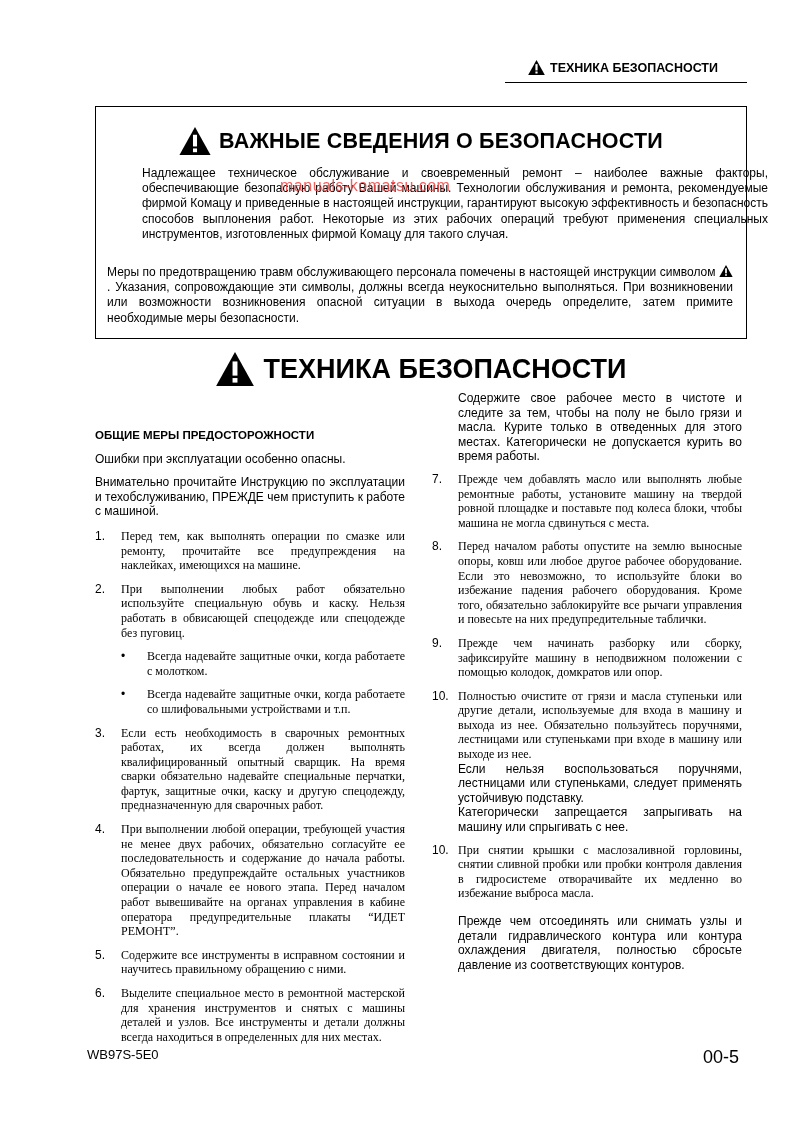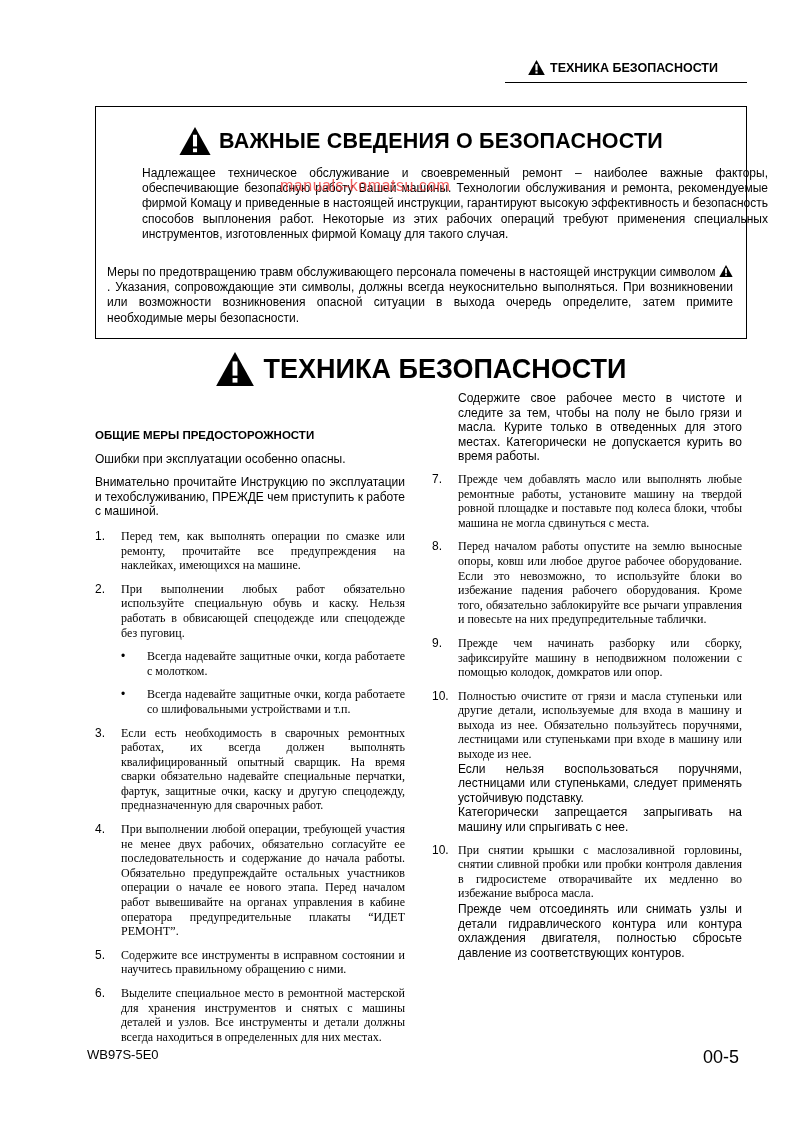--- a/index.html
+++ b/index.html
@@ -129,17 +129,17 @@
     <span class="num">10.</span>
     <span class="itxt">Полностью очистите от грязи и масла ступеньки или другие детали, используемые для входа в машину и выхода из нее. Обязательно пользуйтесь поручнями, лестницами или ступеньками при входе в машину или выходе из нее.</span>
   </div>
   <div class="sub">Если нельзя воспользоваться поручнями, лестницами или ступеньками, следует применять устойчивую подставку.</div>
   <div class="sub">Категорически запрещается запрыгивать на машину или спрыгивать с нее.</div>
 
   <div class="item" style="margin-top:8px">
     <span class="num">10.</span>
     <span class="itxt">При снятии крышки с маслозаливной горловины, снятии сливной пробки или пробки контроля давления  в гидросистеме отворачивайте их медленно во избежание выброса масла.</span>
   </div>
-  <div class="sub" style="margin-top:1px">Прежде чем отсоединять или снимать узлы и детали гидравлического контура или контура охлаждения двигателя, полностью сбросьте давление из соответствующих контуров.</div>
+  <div class="sub" style="margin-top:13px">Прежде чем отсоединять или снимать узлы и детали гидравлического контура или контура охлаждения двигателя, полностью сбросьте давление из соответствующих контуров.</div>
 </div>
 
 <div class="abs footer-l">WB97S-5E0</div>
 <div class="abs footer-r">00-5</div>
 
 </body></html>

